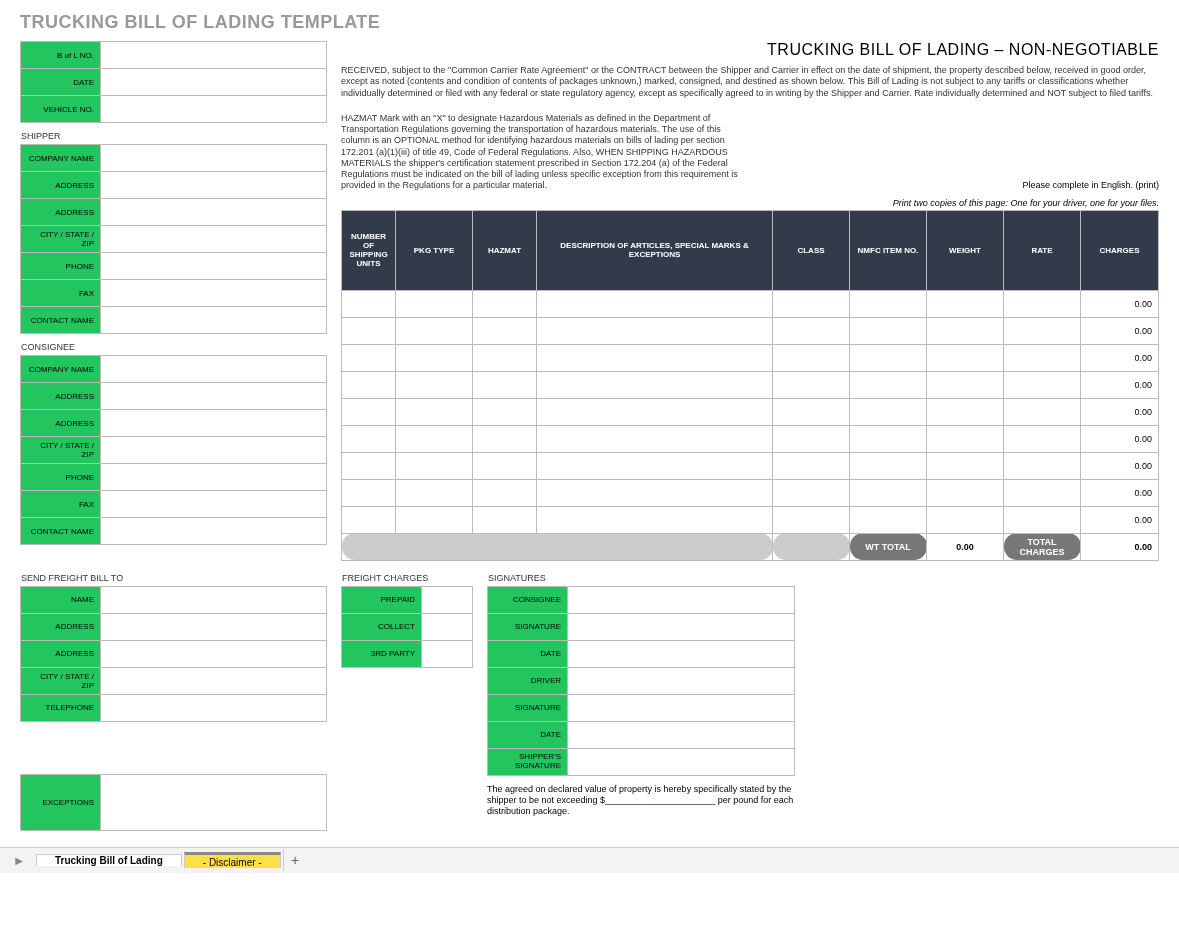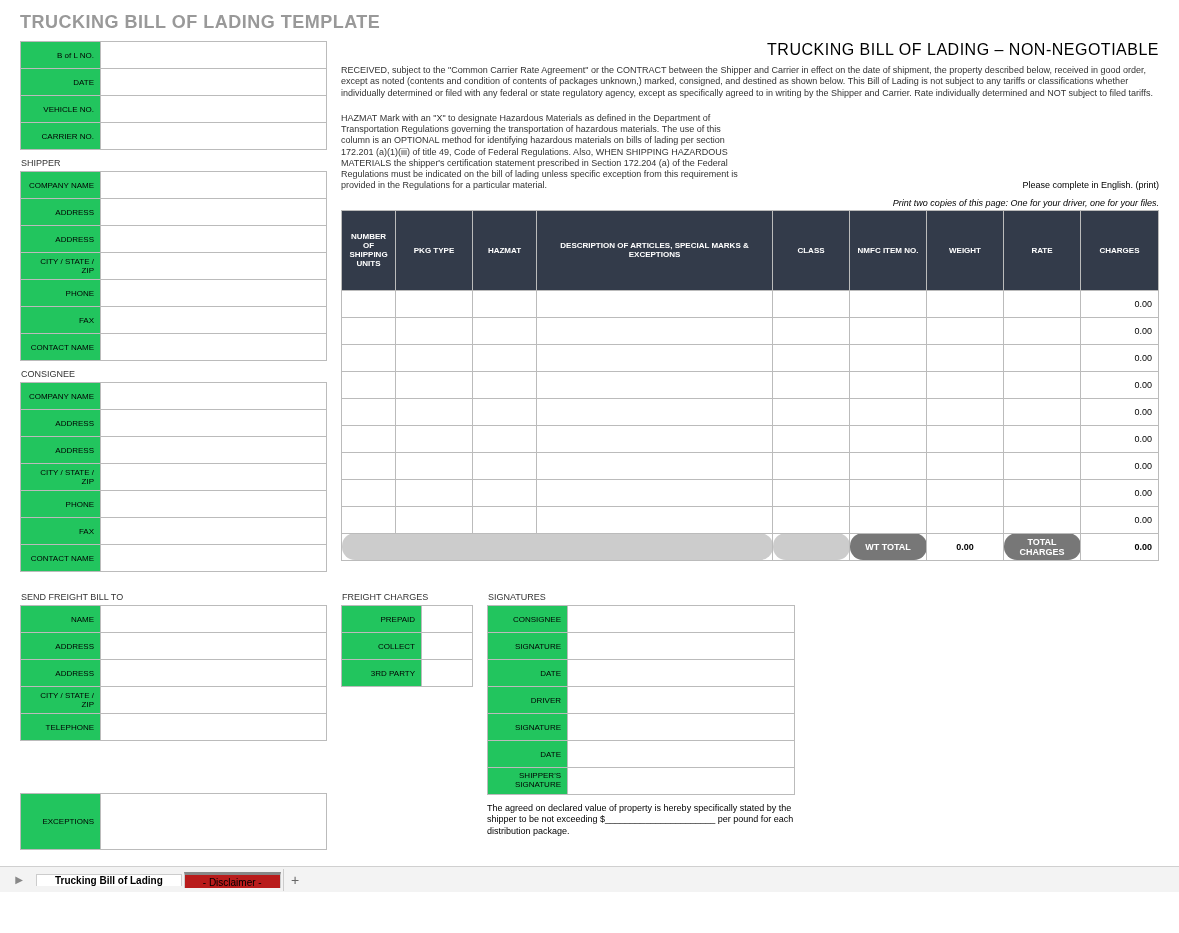--- a/index.html
+++ b/index.html
@@ -42,21 +42,21 @@
   .col-c { width: 308px; flex-shrink: 0; }
   .col-d { flex: 1; }
   .exc-table td.label { height: 56px; }
   .excwrap { margin-top: 52px; }
   .special-box { border: 1px solid #bbb; background: #f3f3f3; height: 246px; width: 100%; }
   .declared { font-size: 9px; margin-top: 6px; line-height: 1.25; }
   .tabs { margin-top: 8px; height: 26px; border-top: 1px solid #d0d0d0; background: #f3f3f3; display: flex; align-items: center; padding-left: 4px; gap: 2px; width: 1179px; }
   .tabnav { width: 30px; height: 22px; display: flex; align-items: center; justify-content: center; color: #888; }
   .tab { padding: 0 18px; font-size: 10px; background: #fff; border: 1px solid #ccc; border-bottom: none; }
   .tab.active { background: #fff; font-weight: bold; }
-  .tab.inactive { background: #b91c1c; font-weight: normal; border-top: 3px solid #888; padding-top: 2px; }
+  .tab.inactive { background: #fde047; font-weight: normal; border-top: 3px solid #888; padding-top: 2px; }
   .tabadd { width: 24px; height: 22px; display: flex; align-items: center; justify-content: center; color: #666; font-size: 14px; border-left: 1px solid #ccc; }
   .right-help { font-size: 9px; text-align: right; margin: 2px 0; font-style: italic; }
   .right-help.noital { font-style: normal; }
 </style>
 </head>
 <body>
 
 <div class="page">
   <div class="title">TRUCKING BILL OF LADING TEMPLATE</div>
 
@@ -67,24 +67,20 @@
             <tr>
               <td class="label">B of L NO.</td>
               <td class="val"></td>
             </tr>
         <tr>
               <td class="label">DATE</td>
               <td class="val"></td>
             </tr>
         <tr>
               <td class="label">VEHICLE NO.</td>
-              <td class="val"></td>
-            </tr>
-        <tr>
-              <td class="label">CARRIER NO.</td>
               <td class="val"></td>
             </tr>
       </tbody>
         </table>
 
       <div class="section-label">SHIPPER</div>
       <table class="kv-table">
         <tbody>
             <tr>
               <td class="label">COMPANY NAME</td>

